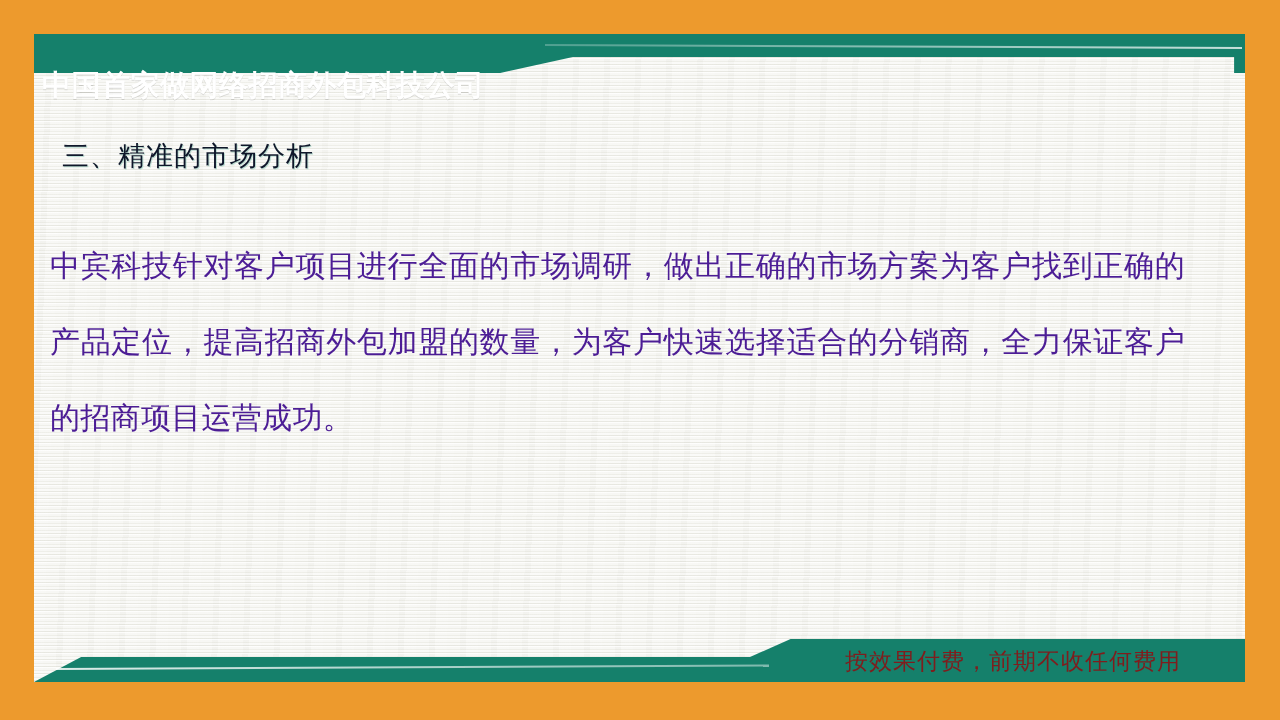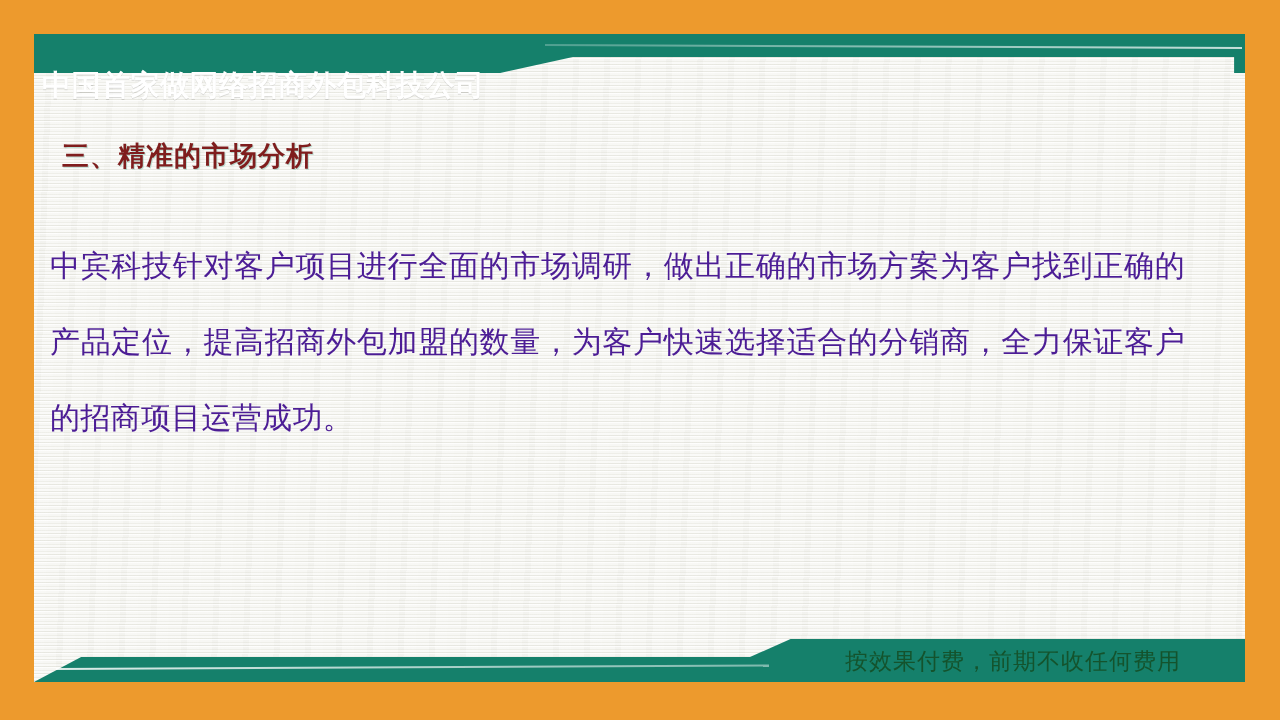--- a/index.html
+++ b/index.html
@@ -91,22 +91,22 @@
     text-shadow: 0 1px 0 rgba(0,0,0,0.12);
     margin-top: 31px;
   }
 
   
   #section-heading {
     position: absolute;
     left: 62px;
     top: 138px;
     font-size: 27px;
-    font-weight: bold;
-    color: #7f1d1d;
+    font-weight: normal;
+    color: #0f172a;
     letter-spacing: 1px;
     white-space: nowrap;
     text-shadow: 1px 1px 0 rgba(120,190,170,0.45);
   }
 
   
   #body-paragraph {
     position: absolute;
     left: 50px;
     top: 228px;
@@ -151,21 +151,21 @@
     transform: skewY(-0.28deg);
     transform-origin: left center;
   }
   #footer-text {
     position: absolute;
     left: 845px;
     top: 644px;
     height: 34px;
     line-height: 34px;
     font-size: 23px;
-    color: #14532d;
+    color: #7f1d1d;
     letter-spacing: 1px;
     white-space: nowrap;
   }
 </style>
 </head>
 <body>
 
 <div id="slide">
 
   <div id="page"></div>

